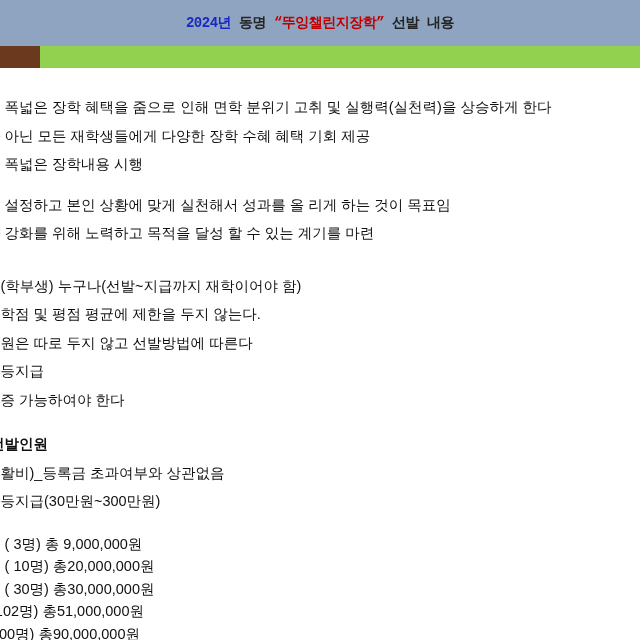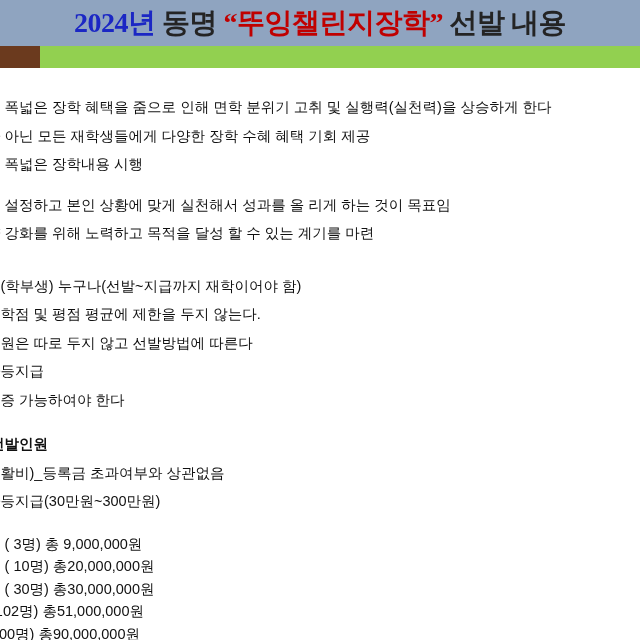--- a/index.html
+++ b/index.html
@@ -25,25 +25,25 @@
     left: 0;
     top: 0;
     width: 640px;
     height: 46px;
     background: #8fa4c0;
     display: flex;
     align-items: center;
     justify-content: center;
   }
   .header-title {
-    font-size: 28px;
+    font-size: 14px;
     font-weight: bold;
     letter-spacing: -0.5px;
     white-space: nowrap;
-    font-family: Liberation Serif, serif;
+    font-family: Liberation Mono, monospace;
     text-align: center;
   }
   .header-title .t-blue { color: #1b27c4; }
   .header-title .t-dark { color: #242424; }
   .header-title .t-red  { color: #c00000; }
 
   
   .green-bar {
     position: absolute;
     left: 0;

